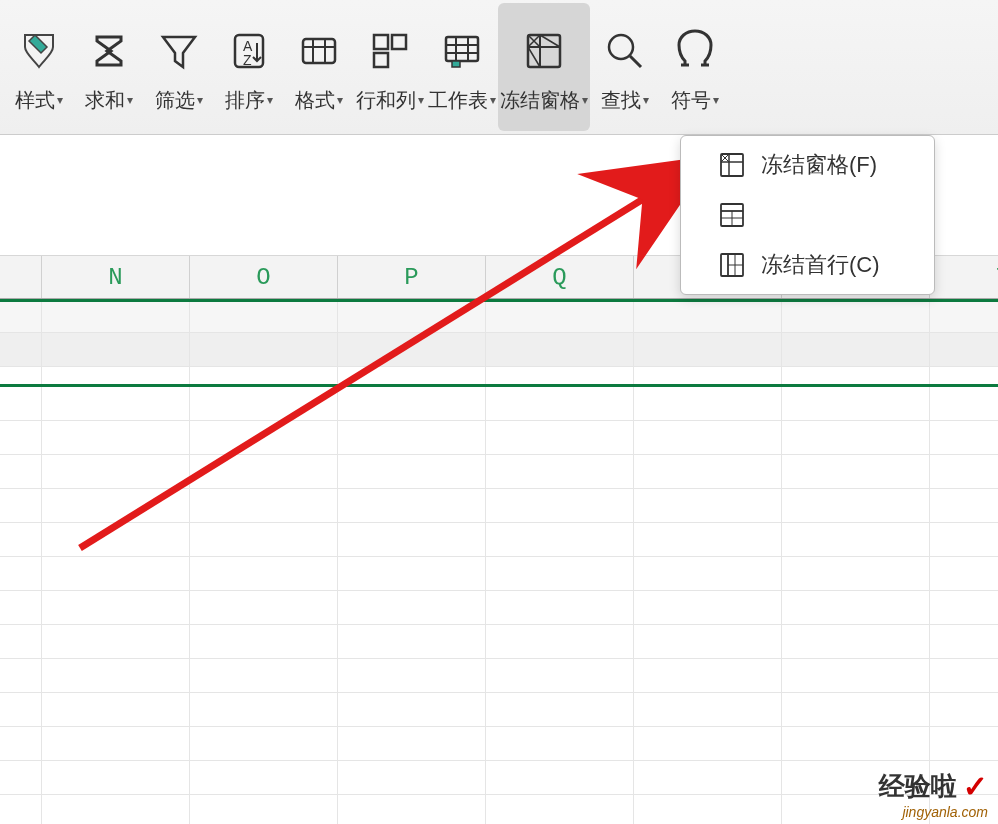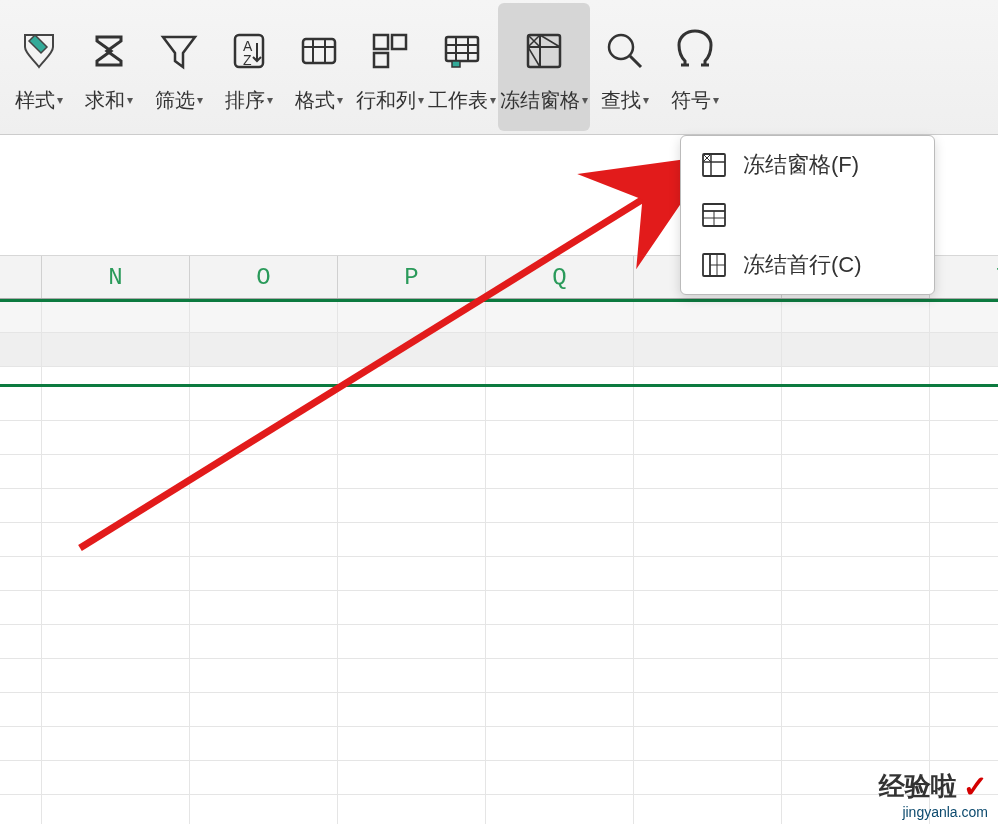--- a/index.html
+++ b/index.html
@@ -44,21 +44,21 @@
       width: 255px;
       background: #fff;
       border: 1px solid #bbb;
       border-radius: 6px;
       box-shadow: 0 4px 12px rgba(0,0,0,0.15);
       z-index: 100;
       padding: 4px 0;
     }
     .dropdown-item {
       display: flex; align-items: center;
-      padding: 10px 18px;
+      padding: 10px 36px;
       font-size: 22px; color: #333;
       cursor: pointer;
     }
     .dropdown-item .mini-icon {
       width: 30px; height: 30px; margin-right: 14px;
       display: flex; align-items: center; justify-content: center;
     }
     .sheet {
       position: absolute; top: 135px; left: 0; right: 0; bottom: 0;
       background: #fff;
@@ -97,21 +97,21 @@
       z-index: 90;
       pointer-events: none;
     }
     .watermark {
       position: absolute; right: 10px; bottom: 4px;
       text-align: right;
       z-index: 200;
     }
     .watermark .line1 { font-size: 26px; font-weight: bold; color: #333; display: flex; align-items: center; justify-content: flex-end; }
     .watermark .line1 .check { color: #d40000; font-size: 30px; margin-left: 6px; }
-    .watermark .line2 { font-size: 14px; color: #0c4a6e; }
+    .watermark .line2 { font-size: 14px; color: #a16207; font-style: italic; }
   </style>
 </head>
 <body>
 
 <div class="toolbar">
   <div class="tool-btn">
     <div class="icon-slot">
       <svg width="48" height="48" viewBox="0 0 48 48">
           <path d="M10 8 L38 8 L38 20 C38 26 30 32 24 40 C18 32 10 26 10 20 Z" fill="none" stroke="#444" stroke-width="2"></path>
           <path d="M14 14 L20 8 L32 20 L26 26 Z" fill="#3a9" stroke="#444" stroke-width="1.5"></path>

